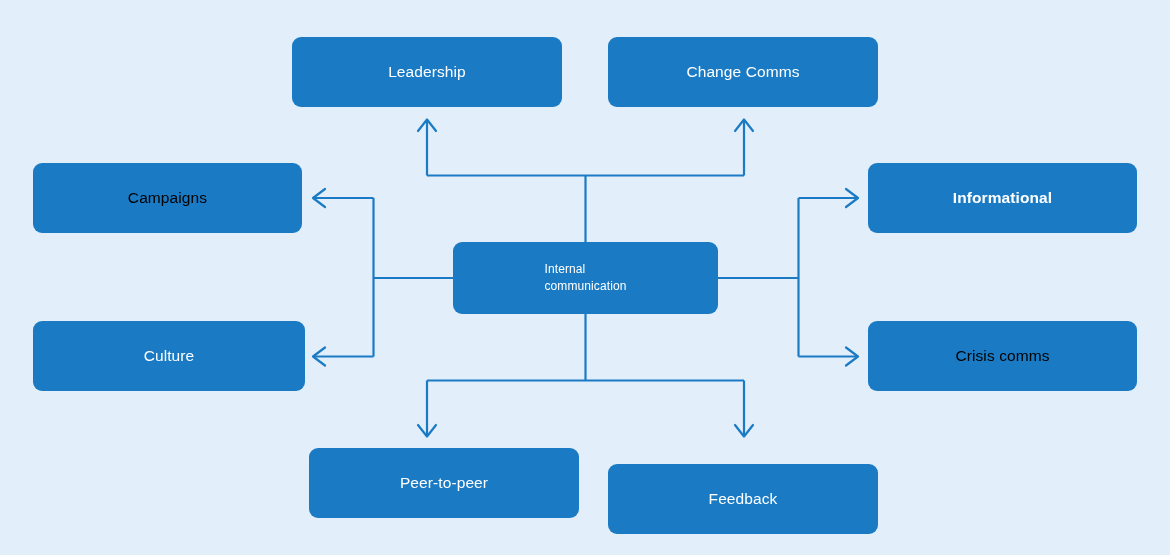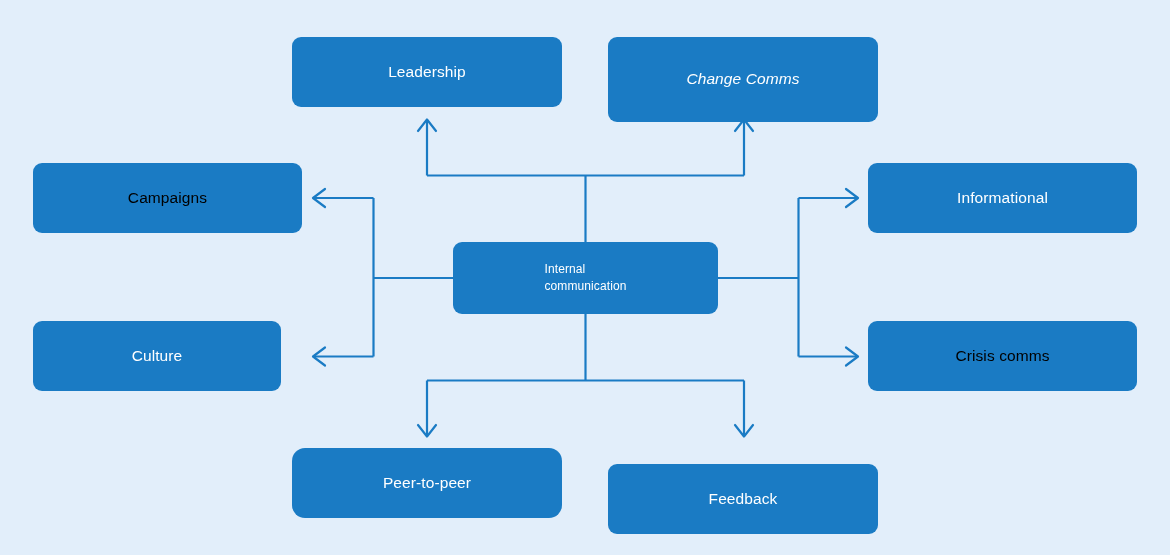--- a/index.html
+++ b/index.html
@@ -84,30 +84,30 @@
       <path d="M 798.5 198 L 798.5 356.5"></path>
       <path d="M 798.5 198 L 857 198"></path>
       <path d="M 798.5 356.5 L 857 356.5"></path>
       <path d="M 846 189 L 858 198 L 846 207" stroke-linecap="round" stroke-linejoin="round"></path>
       <path d="M 846 347.5 L 858 356.5 L 846 365.5" stroke-linecap="round" stroke-linejoin="round"></path>
     </g>
   </svg>
 
   <div class="node" style="left: 292px; top: 37px; width: 270px; height: 70px; background: rgb(26, 123, 196); color: rgb(255, 255, 255);">Leadership</div>
 
-  <div class="node" style="left: 608px; top: 37px; width: 270px; height: 85px; background: rgb(26, 123, 196); color: rgb(255, 255, 255); font-style: italic;">Change Comms</div>
+  <div class="node" style="left: 608px; top: 37px; width: 270px; height: 70px; background: rgb(26, 123, 196); color: rgb(255, 255, 255);">Change Comms</div>
 
   <div class="node" style="left: 33px; top: 163px; width: 269px; height: 70px; background: rgb(26, 123, 196); color: #000000;">Campaigns</div>
 
-  <div class="node" style="left: 33px; top: 321px; width: 248px; height: 70px; background: rgb(26, 123, 196); color: rgb(255, 255, 255);">Culture</div>
+  <div class="node" style="left: 33px; top: 321px; width: 272px; height: 70px; background: rgb(26, 123, 196); color: rgb(255, 255, 255);">Culture</div>
 
-  <div class="node" style="left: 868px; top: 163px; width: 269px; height: 70px; background: rgb(26, 123, 196); color: rgb(255, 255, 255);">Informational</div>
+  <div class="node" style="left: 868px; top: 163px; width: 269px; height: 70px; background: rgb(26, 123, 196); color: rgb(255, 255, 255); font-weight: bold;">Informational</div>
 
   <div class="node" style="left: 868px; top: 321px; width: 269px; height: 70px; background: rgb(26, 123, 196); color: #000000;">Crisis comms</div>
 
-  <div class="node" style="left: 292px; top: 448px; width: 270px; height: 70px; background: rgb(26, 123, 196); color: rgb(255, 255, 255); border-radius: 13px;">Peer-to-peer</div>
+  <div class="node" style="left: 309px; top: 448px; width: 270px; height: 70px; background: rgb(26, 123, 196); color: rgb(255, 255, 255);">Peer-to-peer</div>
 
   <div class="node" style="left: 608px; top: 464px; width: 270px; height: 70px; background: rgb(26, 123, 196); color: rgb(255, 255, 255);">Feedback</div>
 
   <div class="node node-center" style="left: 453px; top: 242px; width: 265px; height: 72px; background: rgb(26, 123, 196); color: rgb(255, 255, 255);">Internal
 communication</div>
 
 </div>
 
 </body></html>

